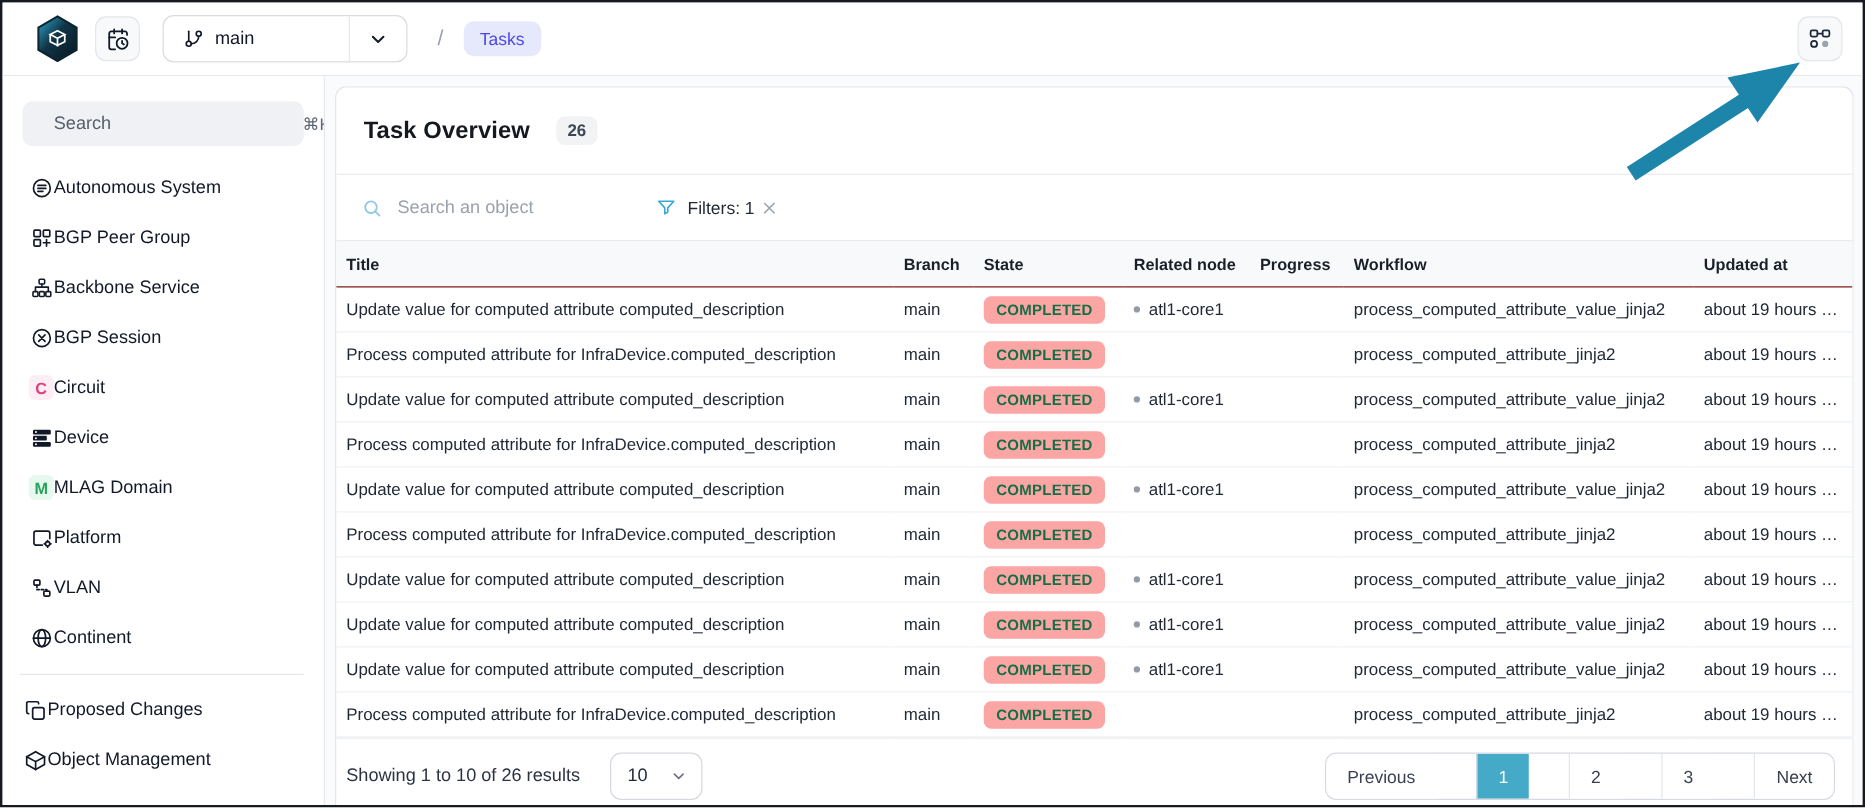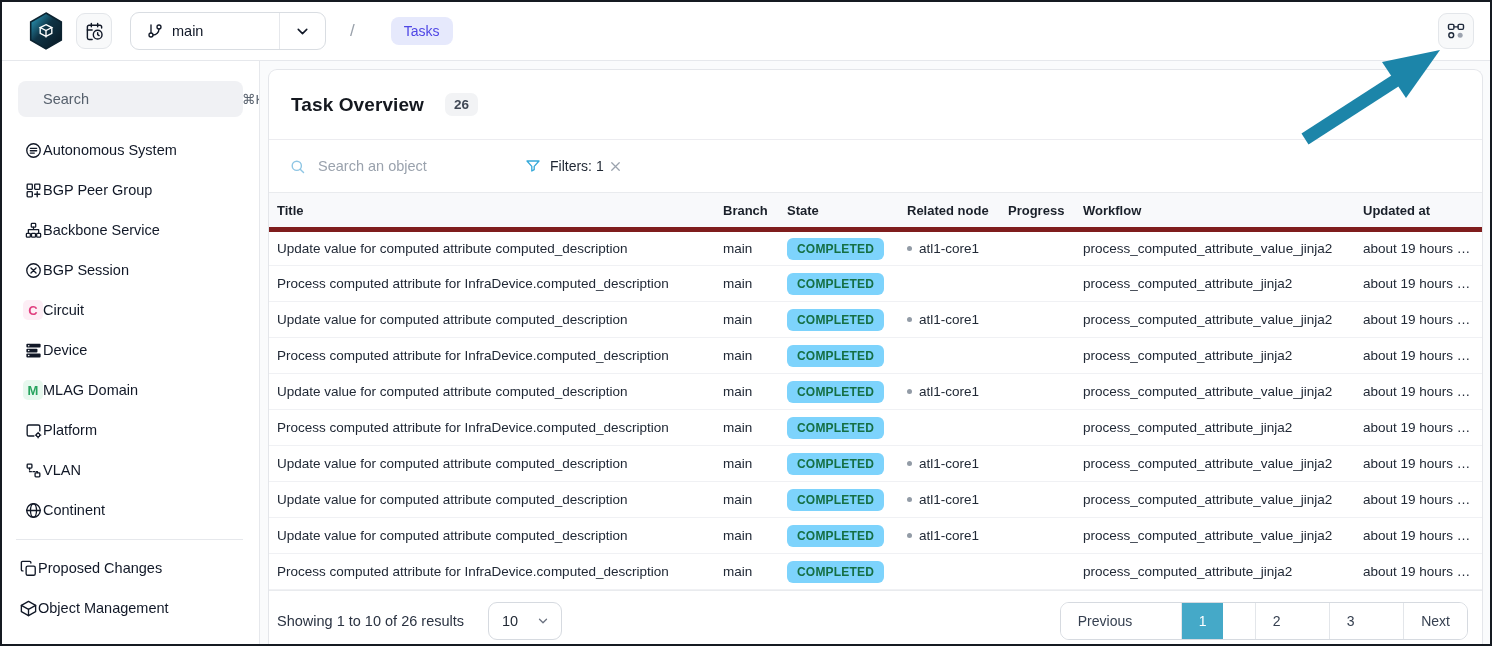--- a/index.html
+++ b/index.html
@@ -8,21 +8,21 @@
   .screen { position:relative; width:1492px; height:646px; border:2px solid #151a21; overflow:hidden; background:#fff; display:flex; flex-direction:column; }
 
   
   .topbar { height:59px; flex:0 0 59px; display:flex; align-items:center; padding:0 16px 0 26px; gap:10px; background:#fff; border-bottom:1px solid #e6e8ec; }
   .logo-wrap { width:36px; height:38px; display:flex; align-items:center; justify-content:center; margin-right:2px; }
   .icon-btn { width:36px; height:36px; border:1px solid #e3e6ea; border-radius:9px; background:#f8f9fa; display:flex; align-items:center; justify-content:center; cursor:pointer; }
   .branch-select { height:38px; margin-left:8px; display:flex; align-items:stretch; border:1px solid #d9dde2; border-radius:9px; background:#fff; overflow:hidden; }
   .branch-main { display:flex; align-items:center; gap:9px; padding:0 16px; width:148px; font-size:14.5px; color:#111827; }
   .branch-chev { display:flex; align-items:center; justify-content:center; width:46px; border-left:1px solid #e6e8ec; }
   .crumb-sep { color:#9aa1ab; font-size:17px; margin:0 6px 0 14px; }
-  .crumb-chip { background:#e6e9fc; color:#4f46e5; font-size:14px; font-weight:500; padding:6px 13px; border-radius:8px; cursor:pointer;margin-left:20px; }
+  .crumb-chip { background:#e6e9fc; color:#4f46e5; font-size:14px; font-weight:500; padding:6px 13px; border-radius:8px; cursor:pointer; }
   .topbar-spacer { flex:1; }
 
   
   .body-row { flex:1; display:flex; min-height:0; }
 
   
   .sidebar { width:258px; flex:0 0 258px; background:#fff; border-right:1px solid #e6e8ec; padding:20px 16px 0 16px; overflow:hidden; }
   .search-box { height:36px; background:#f0f1f4; border-radius:8px; display:flex; align-items:center; gap:10px; padding:0 13px; cursor:pointer; }
   .search-box input { border:none; background:transparent; outline:none; flex:1; font-size:14.5px; color:#374151; font-family:inherit; }
   .search-box input::placeholder { color:#56606c; }
@@ -47,24 +47,24 @@
   .obj-search { display:flex; align-items:center; gap:10px; width:210px; }
   .obj-search input { border:none; outline:none; font-size:14.5px; color:#15803d; width:150px; font-family:inherit; }
   .obj-search input::placeholder { color:#9aa2ad; }
   .filters-group { display:flex; align-items:center; gap:9px; margin-left:26px; cursor:pointer; }
   .filters-label { font-size:14px; color:#1f2733; }
   .filters-clear { display:flex; align-items:center; margin-left:4px; cursor:pointer; }
 
   
   table { width:100%; border-collapse:collapse; table-layout:fixed; }
   col.c1{width:446px} col.c2{width:64px} col.c3{width:120px} col.c4{width:101px} col.c5{width:75px} col.c6{width:280px}
-  thead th { background:#f8f9fb; border-top:1px solid #e9ebee; border-bottom:5px solid #7f1d1d; height:37px; padding:0 8px; text-align:left; font-size:13px; font-weight:700; color:#1a202a; white-space:nowrap; }
+  thead th { background:#f8f9fb; border-top:1px solid #e9ebee; border-bottom:1px solid #7f1d1d; height:37px; padding:0 8px; text-align:left; font-size:13px; font-weight:700; color:#1a202a; white-space:nowrap; }
   tbody td { height:36px; padding:0 8px; font-size:13.5px; color:#212936; border-bottom:1px solid #f0f1f4; white-space:nowrap; overflow:hidden; text-overflow:ellipsis; }
   tbody tr { cursor:pointer; }
-  .badge-completed { display:inline-block; background:#7dd3fc; color:#156f44; font-size:12px; font-weight:700; padding:4px 10px; border-radius:6px; letter-spacing:.2px; }
+  .badge-completed { display:inline-block; background:#fca5a5; color:#156f44; font-size:12px; font-weight:700; padding:4px 10px; border-radius:6px; letter-spacing:.2px; }
   .node-dot { display:inline-block; width:5px; height:5px; border-radius:50%; background:#929ba6; margin:0 7px 2px 0; vertical-align:middle; }
 
   
   .card-foot { margin-top:auto; border-top:1px solid #e9ebee; display:flex; align-items:center; padding:11px 14px 14px 8px; }
   .foot-summary { font-size:14.5px; color:#2b3342; }
   .page-size { margin-left:24px; width:74px; height:38px; border:1px solid #d6dae0; border-radius:9px; display:flex; align-items:center; justify-content:space-between; padding:0 11px 0 13px; font-size:14.5px; color:#1f2733; cursor:pointer; background:#fff; }
   .foot-spacer { flex:1; }
   .pagination { display:flex; border:1px solid #d6dae0; border-radius:9px; overflow:hidden; height:38px; background:#fff;gap:32px; }
   .page-btn { display:flex; align-items:center; justify-content:center; padding:0 17px; font-size:14px; color:#374151; background:#fff; border:none; border-left:1px solid #e3e6ea; cursor:pointer; font-family:inherit; min-width:42px; }
   .page-btn:first-child { border-left:none; }

